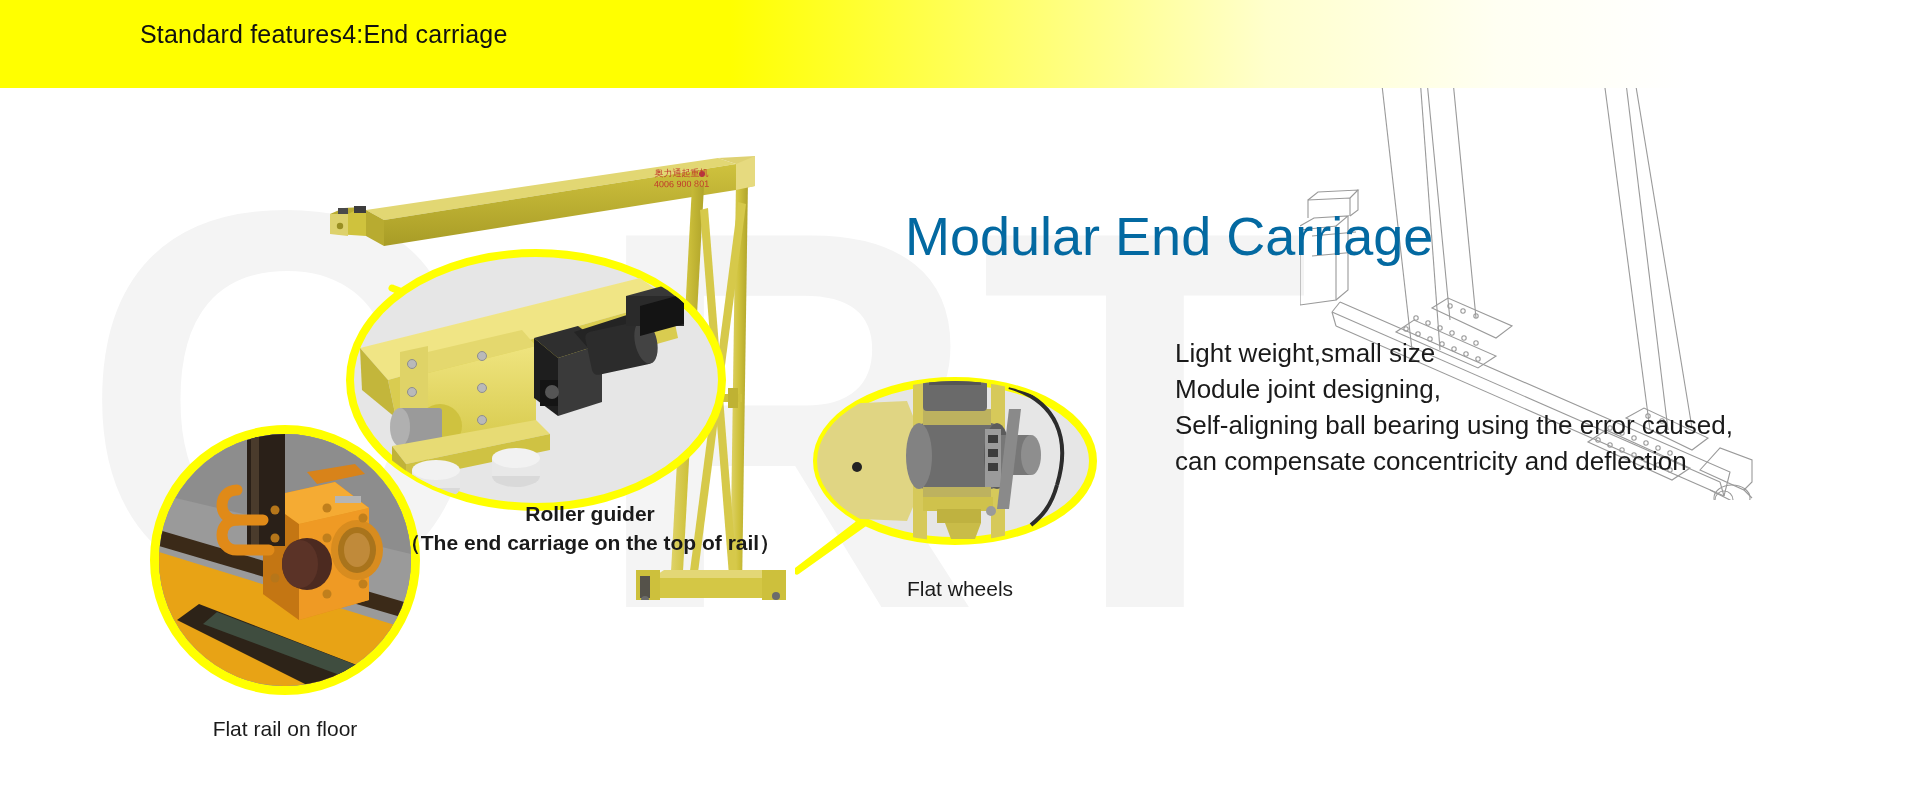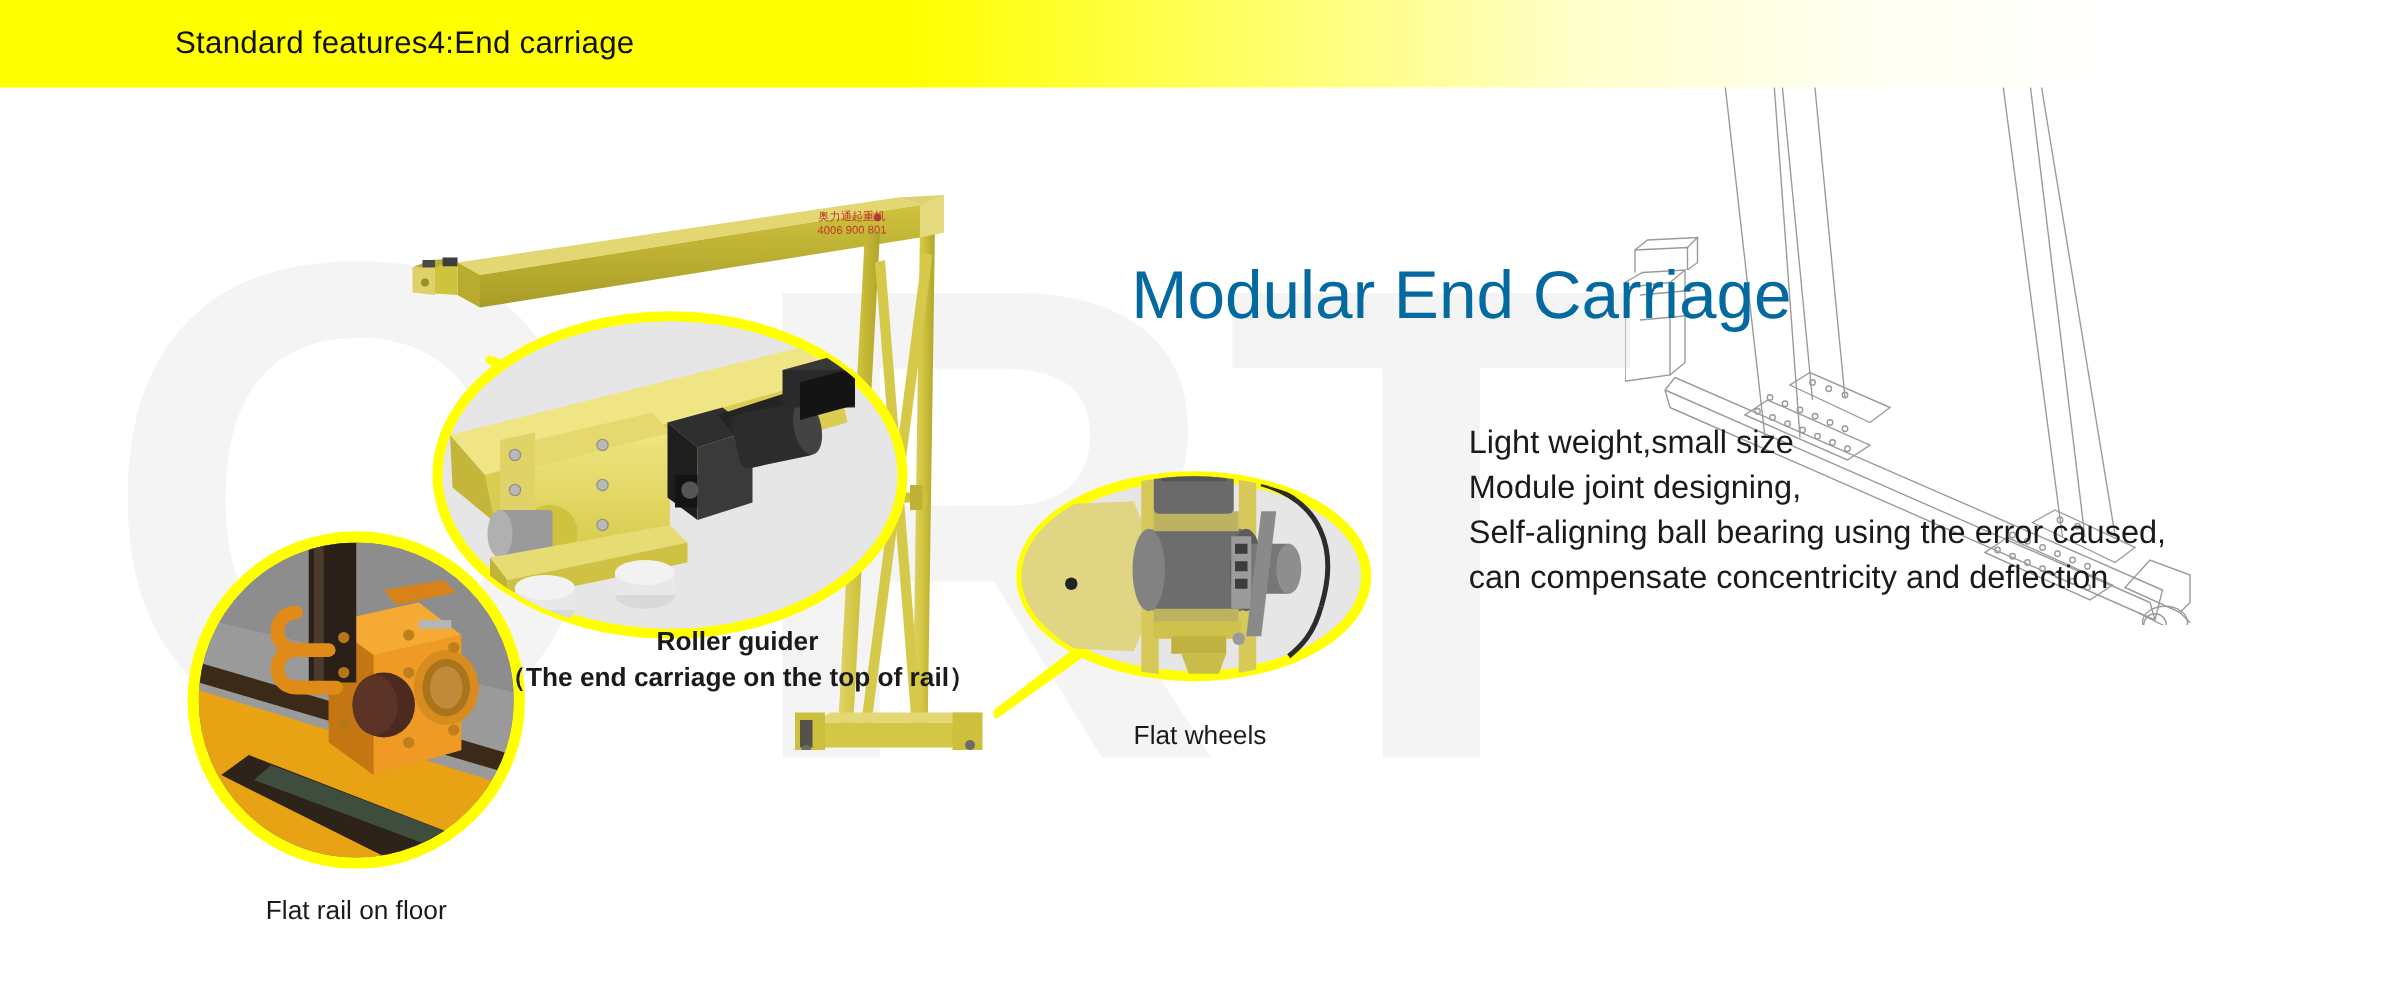--- a/index.html
+++ b/index.html
@@ -5,21 +5,21 @@
   * { margin:0; padding:0; box-sizing:border-box; }
   html,body { width:1920px; height:800px; overflow:hidden; }
   body {
     font-family:"Liberation Sans", sans-serif;
     background:#ffffff;
     position:relative;
   }
 
   
   .header-bar{
-    position:absolute; left:0; top:0; width:1920px; height:70px;
+    position:absolute; left:0; top:0; width:1920px; height:88px;
     background:linear-gradient(to right,#ffff00 0%,#ffff00 38%,#ffff66 52%,#ffffcc 66%,#fffff2 78%,#ffffff 88%,#ffffff 100%);
     z-index:40;
   }
   .header-title{
     position:absolute; left:140px; top:20px;
     font-size:25px; color:#111111; letter-spacing:.2px; white-space:nowrap;
   }
 
   
   .watermark{

